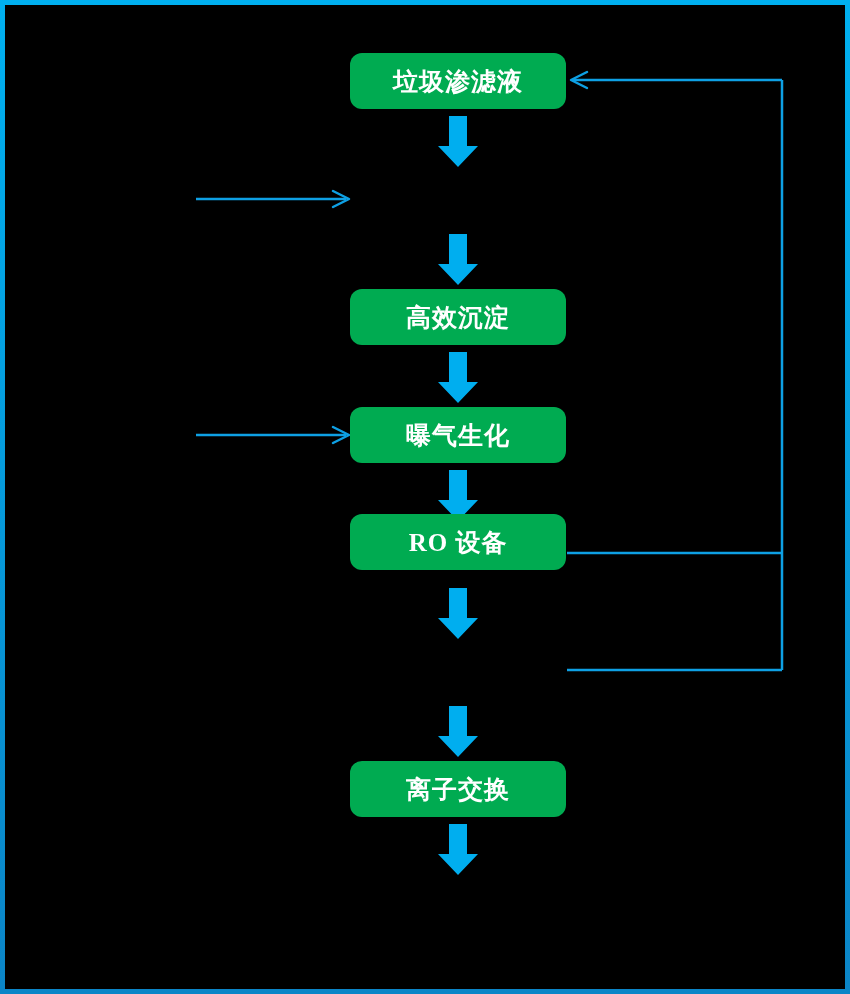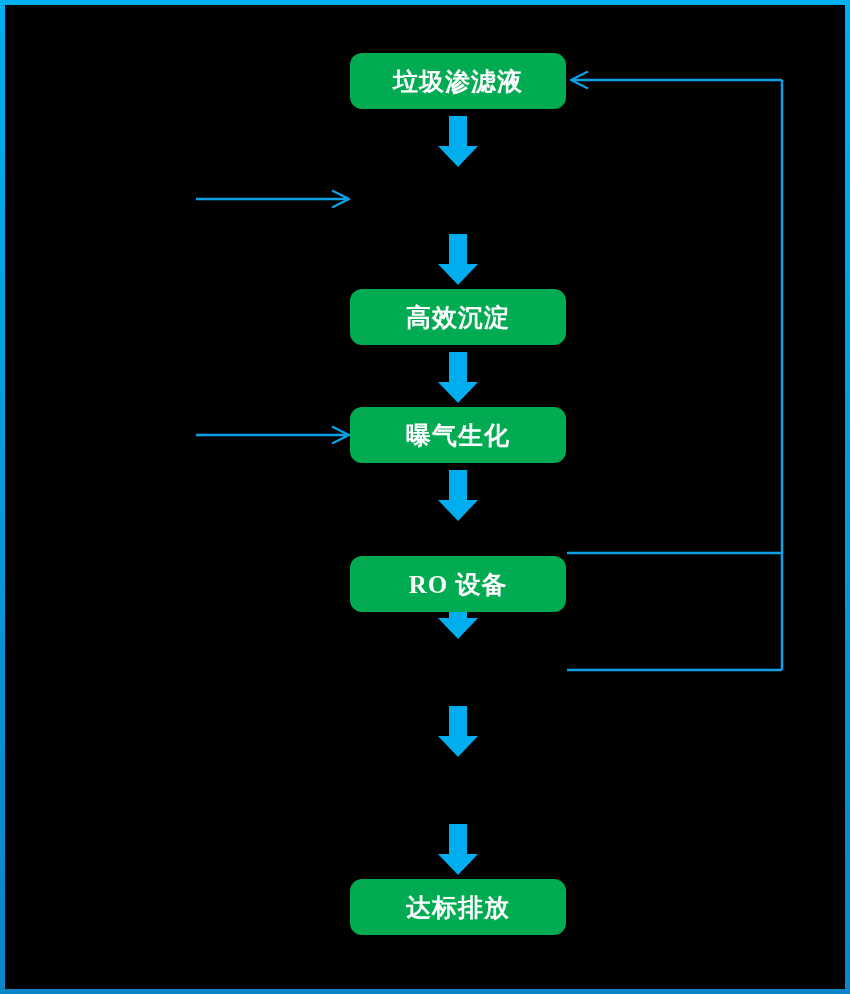--- a/index.html
+++ b/index.html
@@ -91,17 +91,17 @@
       <line class="thin" x1="567" y1="670" x2="782" y2="670"></line>
       <line class="thin" x1="782" y1="670" x2="782" y2="80"></line>
       <line class="thin" x1="782" y1="80" x2="573" y2="80"></line>
       <polyline class="head" points="587,72 571,80 587,88"></polyline>
     </g>
   </svg>
 
   <div class="node" style="top:53px">垃圾渗滤液</div>
   <div class="node" style="top:289px">高效沉淀</div>
   <div class="node" style="top:407px">曝气生化</div>
-  <div class="node" style="top:556px">RO 设备</div>
-  <div class="node" style="top:879px">达标排放</div>
+  <div class="node" style="top:514px">RO 设备</div>
+  <div class="node" style="top:761px">离子交换</div>
 
   <div class="frame"></div>
 </div>
 
 </body></html>

